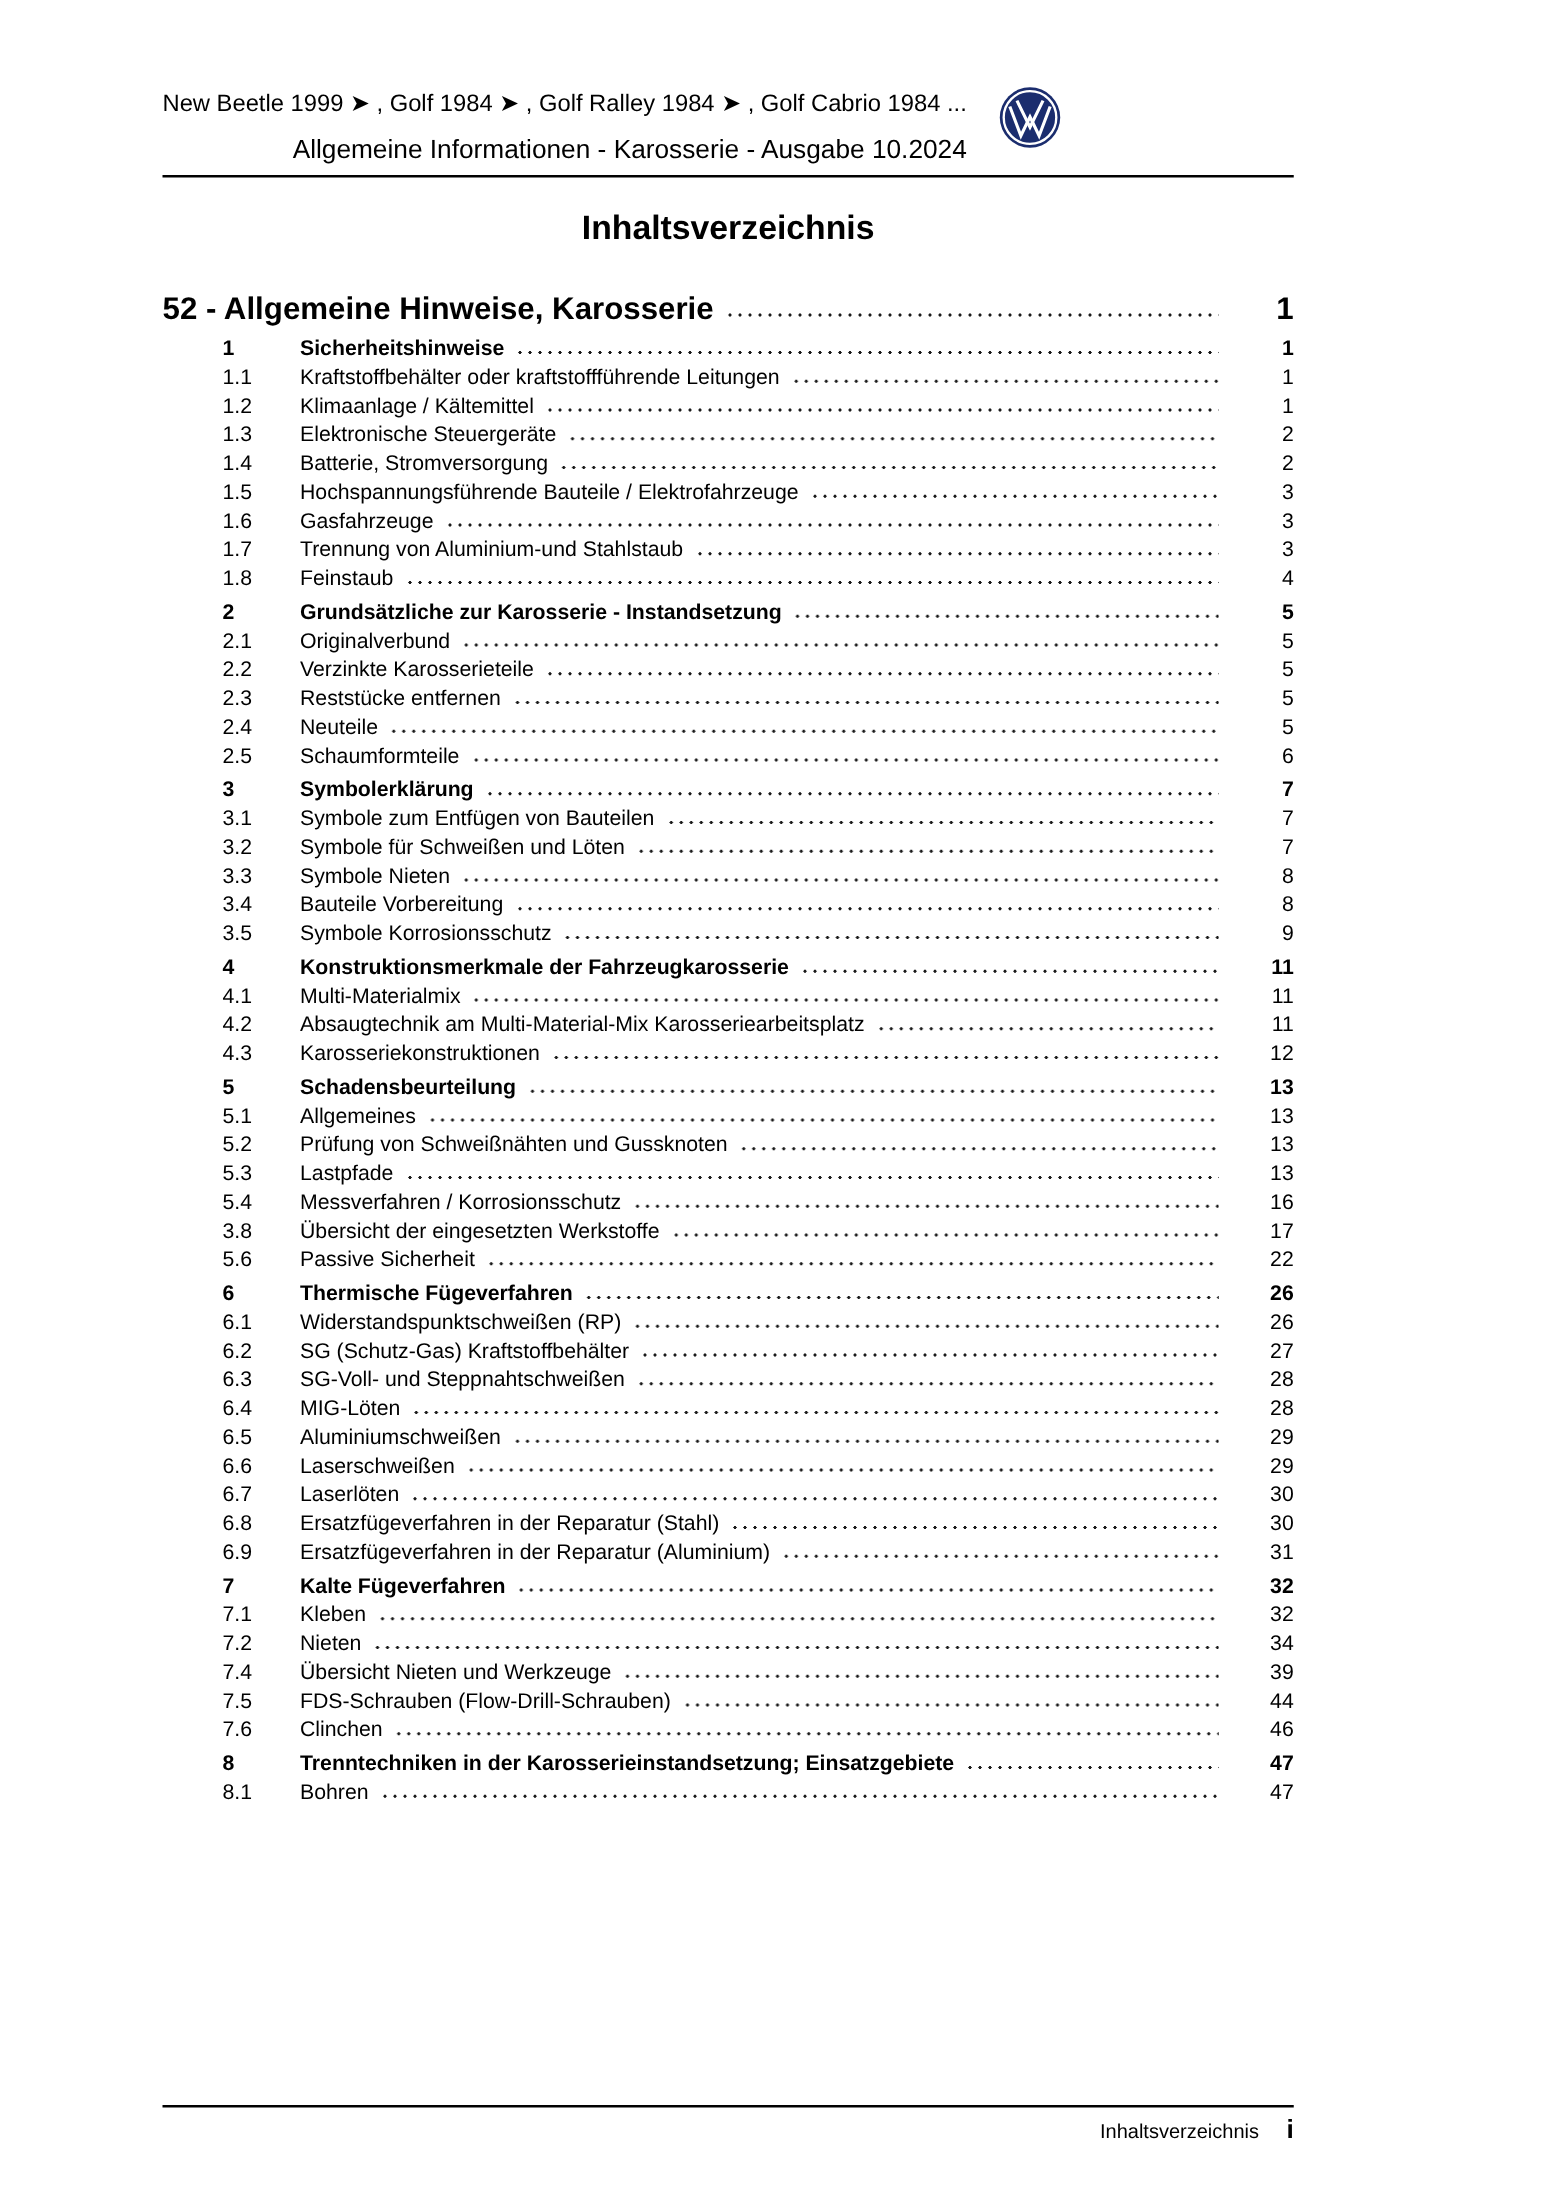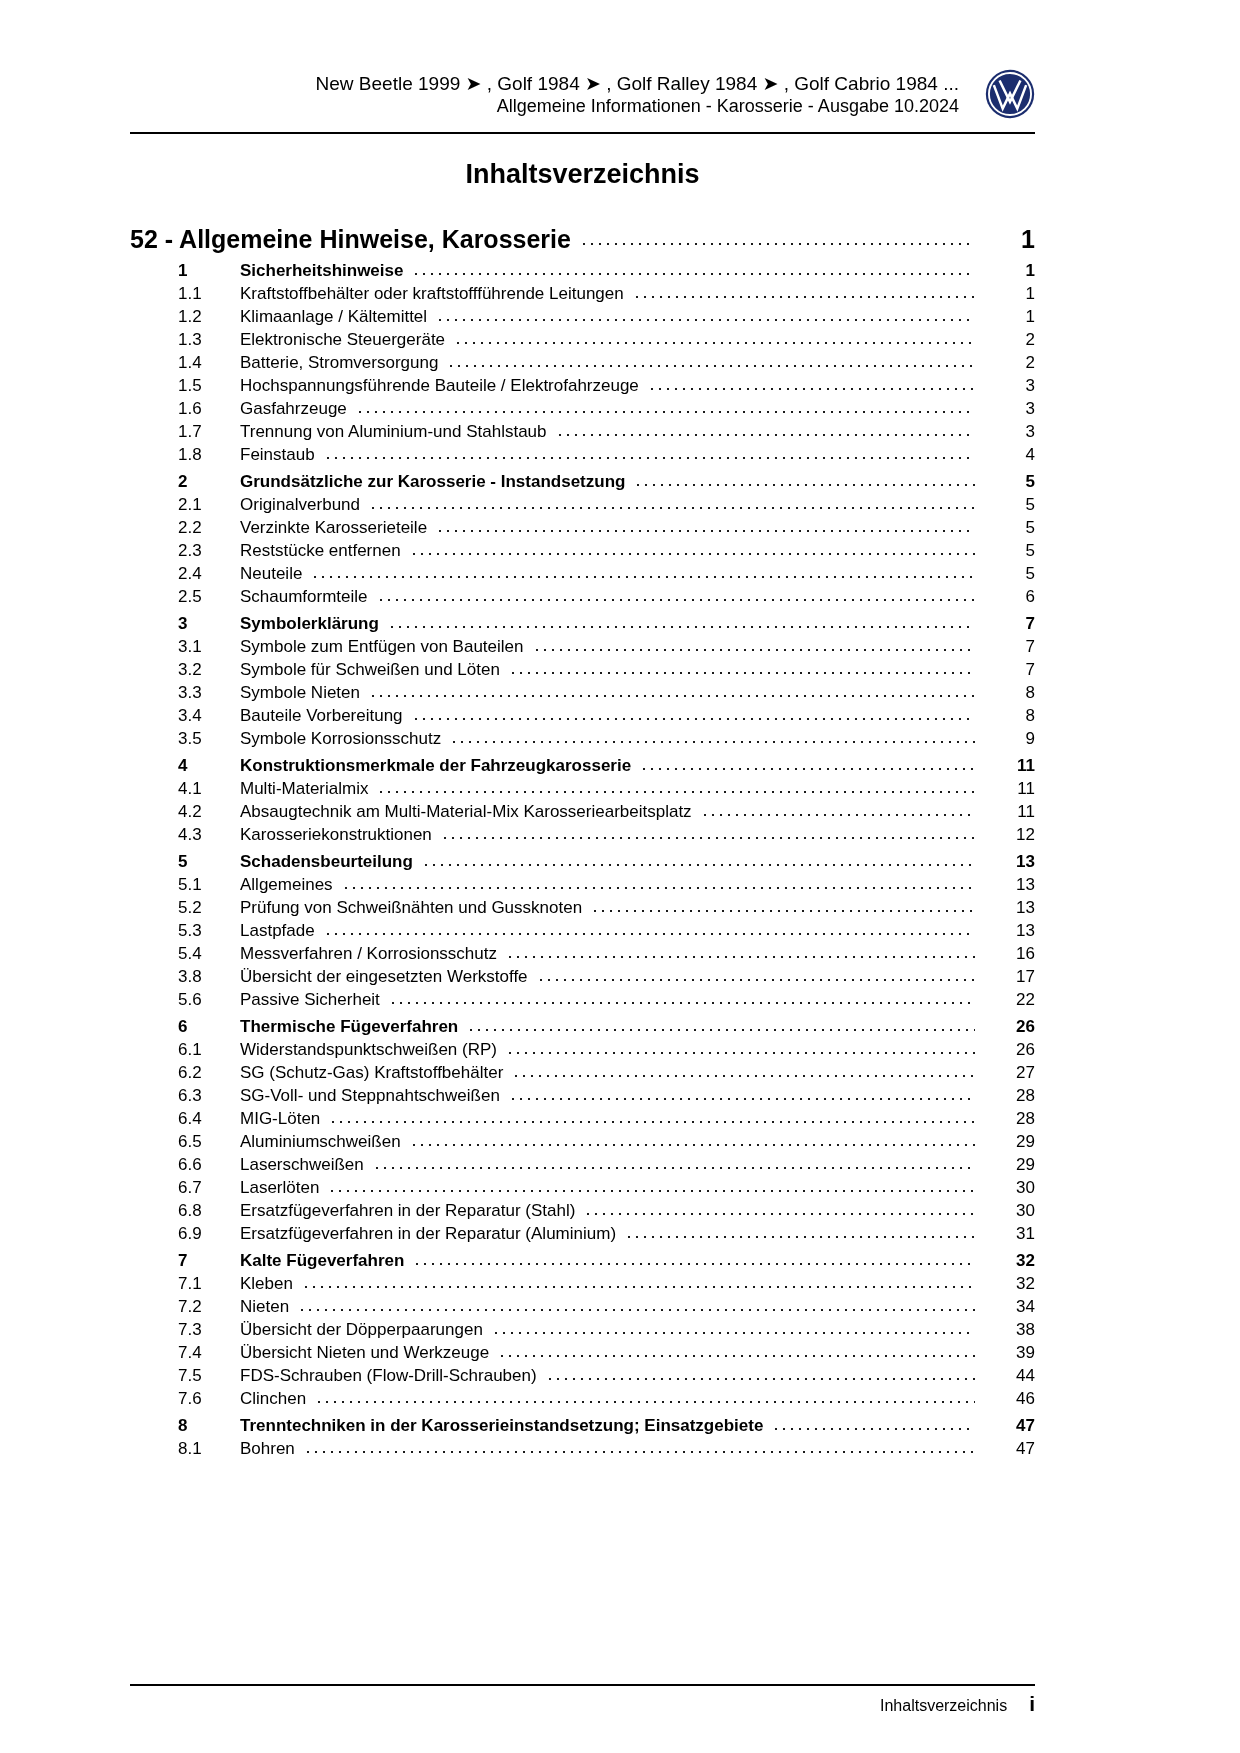--- a/index.html
+++ b/index.html
@@ -21,33 +21,32 @@
     position: absolute;
     left: 130px;
     right: 205px;
     top: 0;
   }
 
   
   .header { padding-top: 72px; }
   .header-row {
     display: flex;
-    justify-content: flex-end;
     align-items: flex-start;
   }
   .header-text { text-align: right; }
   .header-models {
     font-size: 19px;
     line-height: 23px;
     white-space: nowrap;
   }
   .header-subtitle {
-    font-size: 18px;
+    font-size: 21px;
     line-height: 23px;
-    margin-top: 0;
+    margin-top: 13px;
     white-space: nowrap;
   }
   .logo-wrap { margin-left: 26px; margin-top: -3px; flex: 0 0 auto; }
   .header-rule {
     margin-top: 9px;
     height: 2px;
     background: var(--ink);
   }
 
   
@@ -463,26 +462,20 @@
     <span class="page-num">32</span>
   </div>
 
   <div class="toc-row sub">
     <span class="num">7.2</span>
     <span class="title">Nieten</span>
     <span class="leader"></span>
     <span class="page-num">34</span>
   </div>
 
-  <div class="toc-row sub">
-    <span class="num">7.3</span>
-    <span class="title">Übersicht der Döpperpaarungen</span>
-    <span class="leader"></span>
-    <span class="page-num">38</span>
-  </div>
 
   <div class="toc-row sub">
     <span class="num">7.4</span>
     <span class="title">Übersicht Nieten und Werkzeuge</span>
     <span class="leader"></span>
     <span class="page-num">39</span>
   </div>
 
   <div class="toc-row sub">
     <span class="num">7.5</span>

